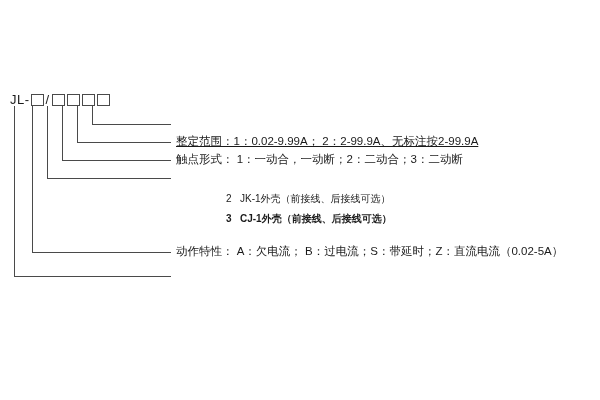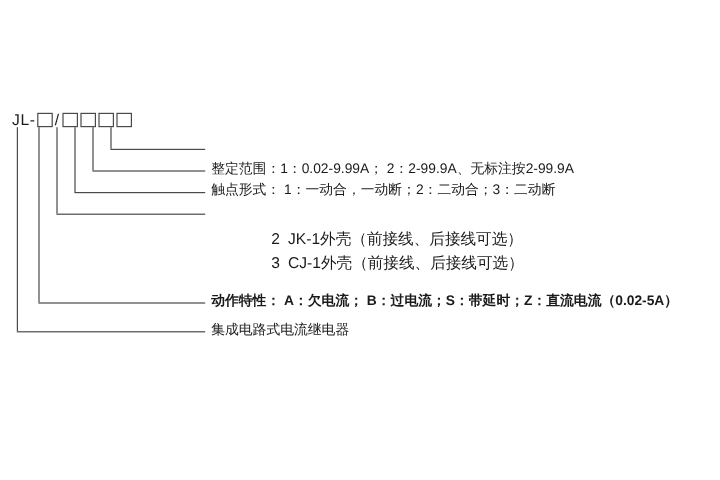--- a/index.html
+++ b/index.html
@@ -64,21 +64,21 @@
   
   .note {
     position: absolute;
     font-size: 11.5px;
     line-height: 15px;
     color: #1a1a1a;
     white-space: nowrap;
   }
   .note-sub {
     position: absolute;
-    font-size: 13px;
+    font-size: 10px;
     line-height: 17px;
     color: #1a1a1a;
     white-space: nowrap;
   }
   .sub-num {
     display: inline-block;
     width: 14px;
   }
 </style>
 </head>
@@ -108,31 +108,30 @@
   <div class="vline" style="left:47px; top:106px; height:72px;"></div>
   <div class="hline" style="left:47px; top:178px; width:124px;"></div>
 
   <div class="vline" style="left:32px; top:106px; height:146px;"></div>
   <div class="hline" style="left:32px; top:252px; width:139px;"></div>
 
   <div class="vline" style="left:14px; top:106px; height:170px;"></div>
   <div class="hline" style="left:14px; top:276px; width:157px;"></div>
 
 
-  <div class="note" style="left:176px; top:134px;">整定范围：1：0.02-9.99A；  2：2-99.9A、无标注按2-99.9A</div>
+  <div class="note" style="left:176px; top:134px;text-decoration:underline;">整定范围：1：0.02-9.99A；  2：2-99.9A、无标注按2-99.9A</div>
 
   <div class="note" style="left:176px; top:152px;text-align:center;">触点形式： 1：一动合，一动断；2：二动合；3：二动断</div>
 
 
   <div class="note-sub" style="left:226px; top:190px;">
     <span class="sub-num">2</span><span>JK-1外壳（前接线、后接线可选）</span>
   </div>
 
-  <div class="note-sub" style="left:226px; top:210px;">
+  <div class="note-sub" style="left:226px; top:210px;font-weight:bold;">
     <span class="sub-num">3</span><span>CJ-1外壳（前接线、后接线可选）</span>
   </div>
 
 
-  <div class="note" style="left:176px; top:244px;font-weight:bold;">动作特性： A：欠电流； B：过电流；S：带延时；Z：直流电流（0.02-5A）</div>
+  <div class="note" style="left:176px; top:244px;">动作特性： A：欠电流； B：过电流；S：带延时；Z：直流电流（0.02-5A）</div>
 
-  <div class="note" style="left:176px; top:268px;">集成电路式电流继电器</div>
 
 </div>
 
 </body></html>

